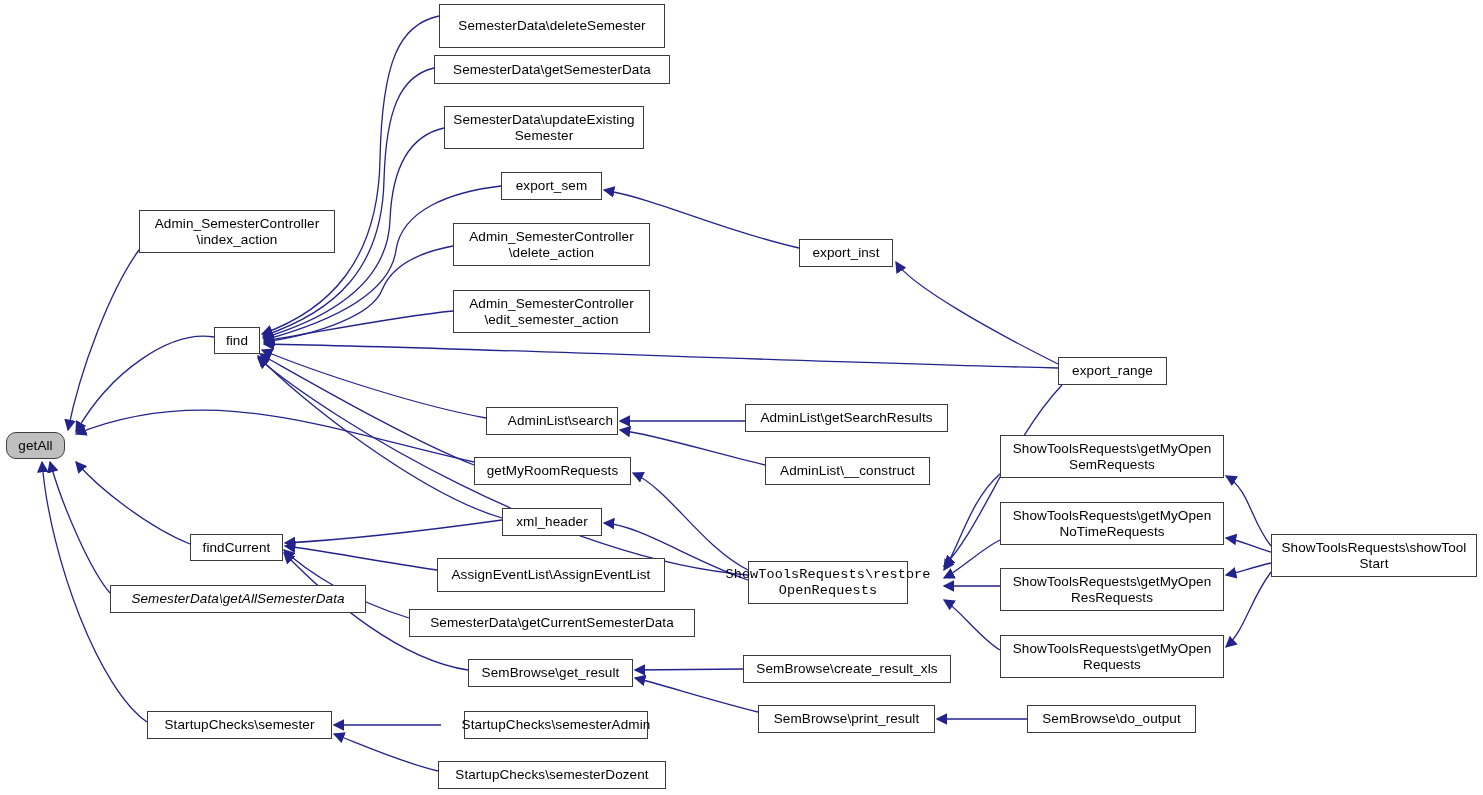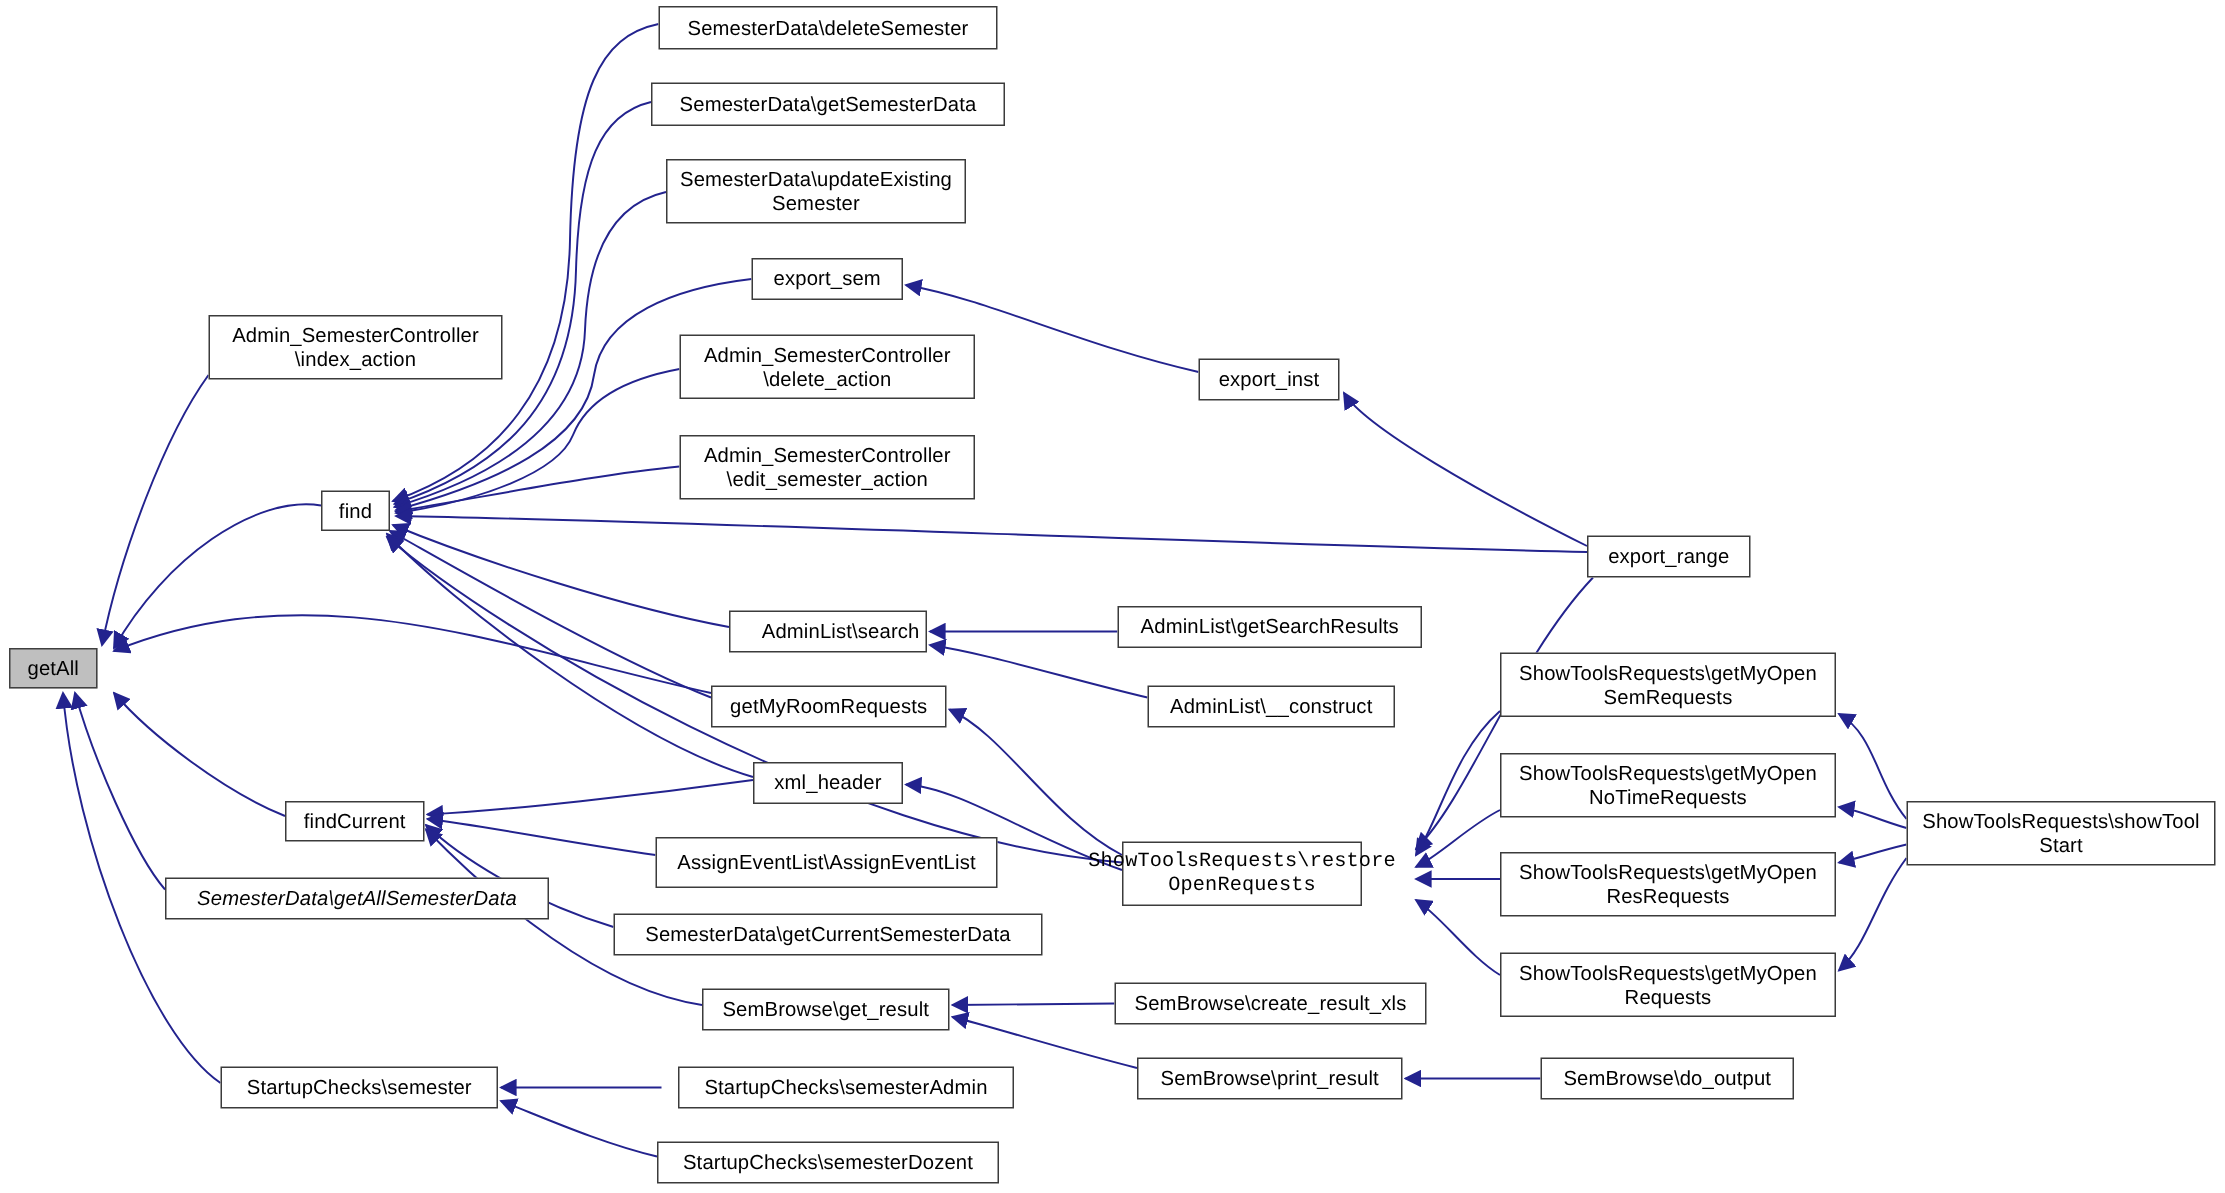--- a/index.html
+++ b/index.html
@@ -2,21 +2,21 @@
 <html><head>
 <meta charset="utf-8">
 <style>
   html,body{margin:0;padding:0;background:#ffffff;}
   body{font-family:"Liberation Sans","DejaVu Sans",sans-serif;}
   #graph-root{position:relative;width:1483px;height:795px;background:#fff;overflow:hidden;}
   svg#edges{position:absolute;left:0;top:0;width:1483px;height:795px;}
   .node{position:absolute;box-sizing:border-box;border:1px solid #3b3b3b;background:#ffffff;
         display:flex;align-items:center;justify-content:center;text-align:center;
         font-size:13.5px;color:#000;line-height:1.12;letter-spacing:0.1px;}
-  .node.highlight{background:#bfbfbf;border-color:#404040;}
+  .node.highlight{background:#bfbfbf;border-color:#404040;border-radius:10px;}
   .node .lbl{display:block;white-space:pre-line;padding:0 4px;}
 </style>
 </head>
 <body>
 
 <div id="graph-root">
   <svg id="edges" viewBox="0 0 1483 795">
     <defs>
       <marker id="arrow" markerWidth="9" markerHeight="9" refX="8" refY="4.5" orient="auto" markerUnits="strokeWidth">
         <path d="M0,0 L9,4.5 L0,9 z" fill="#23238e"></path>
@@ -69,21 +69,21 @@
   <div id="node-layer">
       <div class="node highlight" style="left: 6px; top: 432px; width: 59px; height: 27px;">
         <span class="lbl">getAll</span>
       </div>
       <div class="node" style="left: 214px; top: 327px; width: 46px; height: 27px;">
         <span class="lbl">find</span>
       </div>
       <div class="node" style="left: 190px; top: 534px; width: 93px; height: 27px;">
         <span class="lbl">findCurrent</span>
       </div>
-      <div class="node" style="left: 439px; top: 4px; width: 226px; height: 29px;">
+      <div class="node" style="left: 439px; top: 4px; width: 226px; height: 44px;">
         <span class="lbl">SemesterData\deleteSemester</span>
       </div>
       <div class="node" style="left: 434px; top: 55px; width: 236px; height: 29px;">
         <span class="lbl">SemesterData\getSemesterData</span>
       </div>
       <div class="node" style="left: 444px; top: 106px; width: 200px; height: 43px;">
         <span class="lbl">SemesterData\updateExisting
 Semester</span>
       </div>
       <div class="node" style="left: 501px; top: 172px; width: 101px; height: 28px;">
@@ -157,21 +157,21 @@
       </div>
       <div class="node" style="left: 468px; top: 659px; width: 165px; height: 28px;">
         <span class="lbl">SemBrowse\get_result</span>
       </div>
       <div class="node" style="left: 743px; top: 655px; width: 208px; height: 28px;">
         <span class="lbl">SemBrowse\create_result_xls</span>
       </div>
       <div class="node" style="left: 147px; top: 711px; width: 185px; height: 28px;">
         <span class="lbl">StartupChecks\semester</span>
       </div>
-      <div class="node" style="left: 452px; top: 711px; width: 224px; height: 28px;">
+      <div class="node" style="left: 464px; top: 711px; width: 184px; height: 28px;">
         <span class="lbl">StartupChecks\semesterAdmin</span>
       </div>
       <div class="node" style="left: 758px; top: 705px; width: 177px; height: 28px;">
         <span class="lbl">SemBrowse\print_result</span>
       </div>
       <div class="node" style="left: 1027px; top: 705px; width: 169px; height: 28px;">
         <span class="lbl">SemBrowse\do_output</span>
       </div>
       <div class="node" style="left: 438px; top: 761px; width: 228px; height: 28px;">
         <span class="lbl">StartupChecks\semesterDozent</span>

